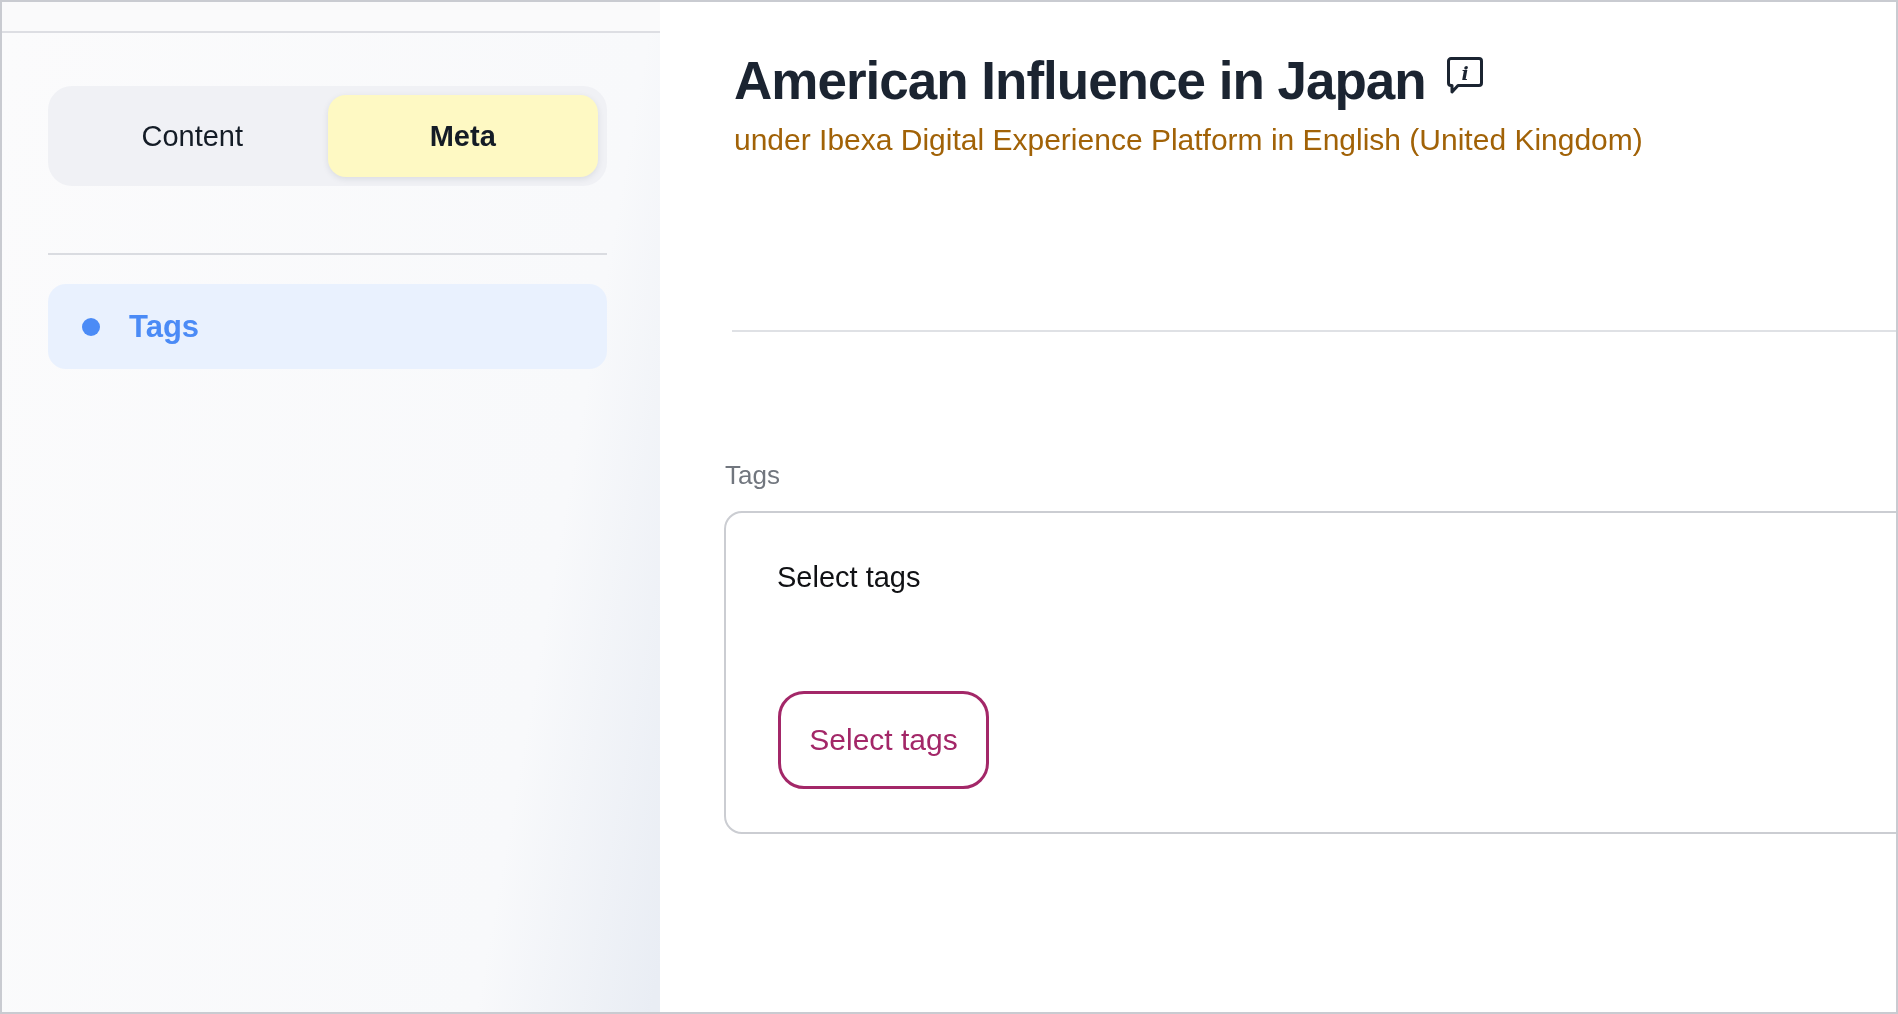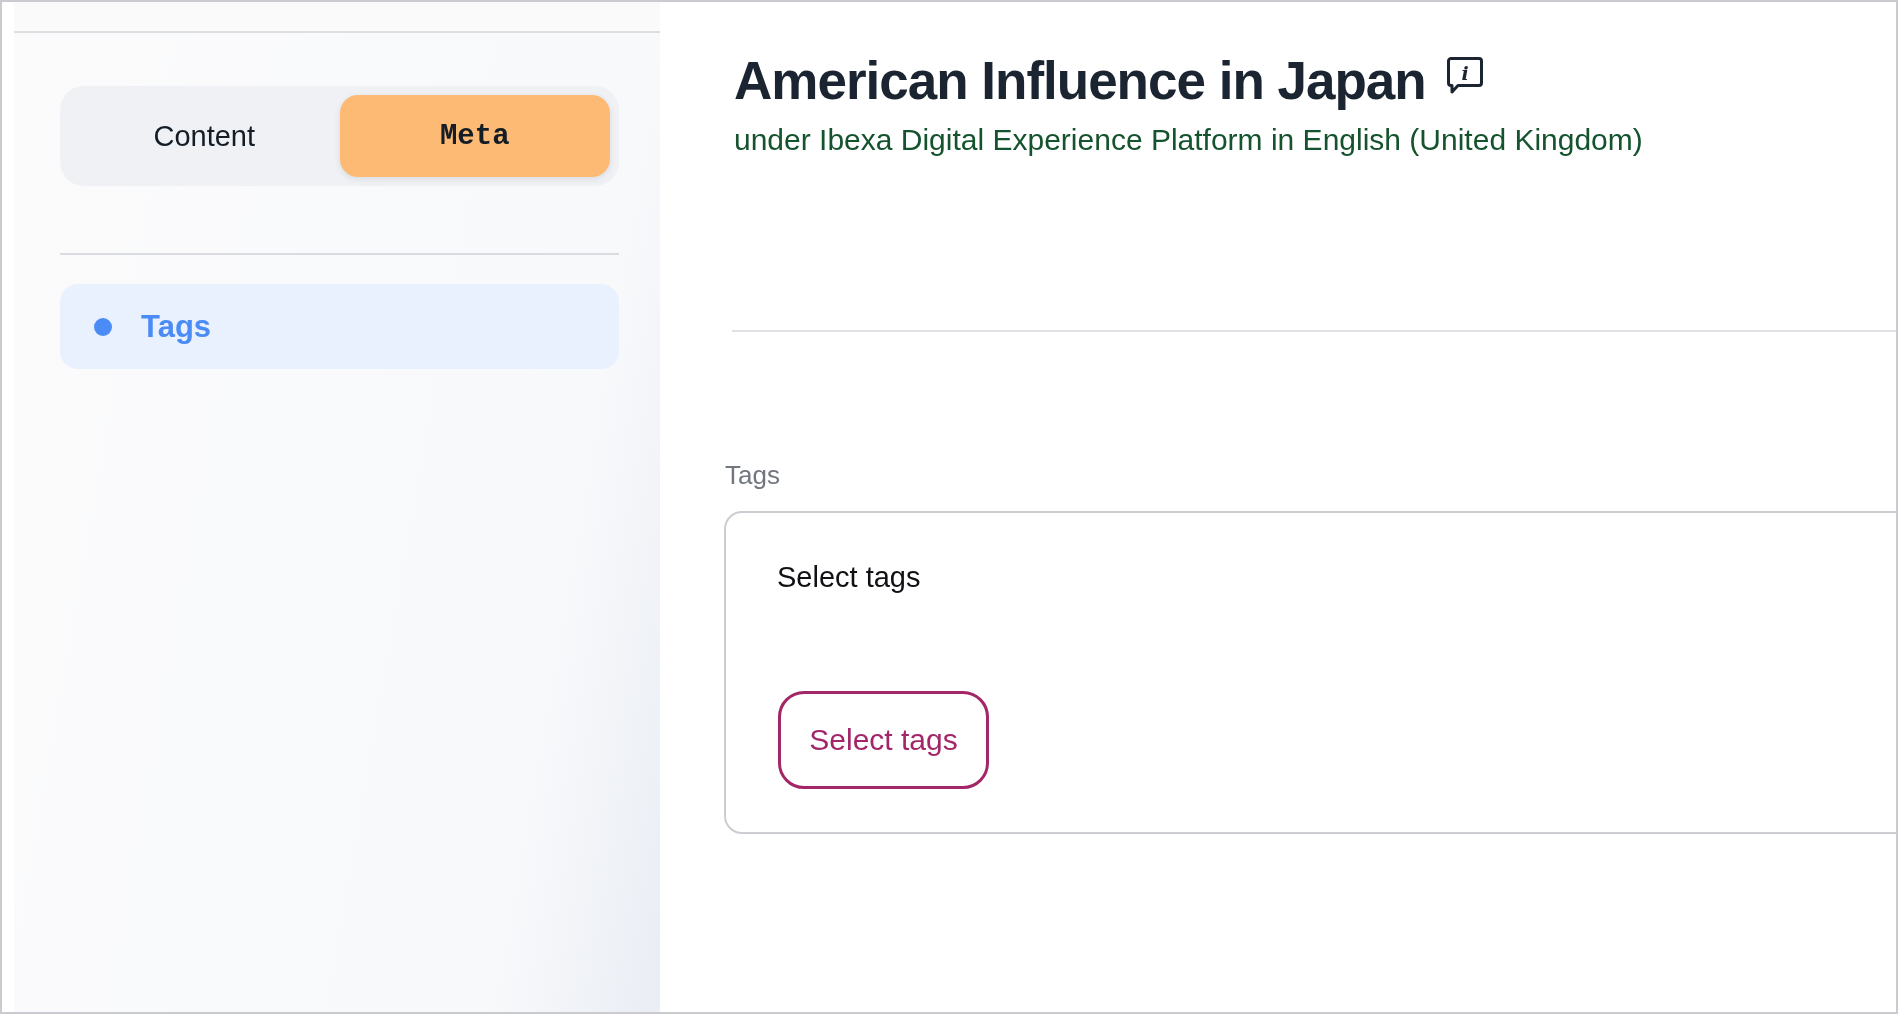--- a/index.html
+++ b/index.html
@@ -8,21 +8,21 @@
     font-family: "Liberation Sans", "DejaVu Sans", sans-serif;
     background: #ffffff;
     position: relative;
     overflow: hidden;
     border: 2px solid #c9cbd1;
   }
 
   
   .sidebar {
     position: absolute;
-    left: 12px; top: 0; bottom: 0;
+    left: 0; top: 0; bottom: 0;
     width: 658px;
     background: linear-gradient(100deg, #fbfbfc 0%, #f8f9fb 78%, #e9edf4 99%);
   }
   .sidebar-topstrip {
     position: absolute;
     left: 0; top: 0;
     width: 100%; height: 31px;
     background: #fafafb;
     border-bottom: 2px solid #dddee3;
   }
@@ -40,24 +40,23 @@
     flex: 1 1 0;
     display: flex;
     align-items: center;
     justify-content: center;
     font-size: 29px;
     color: #141c26;
     border-radius: 18px;
     cursor: pointer;
   }
   .tab.active {
-    background: #fdba74;
+    background: #fef9c3;
     font-weight: bold;
     box-shadow: 0 2px 6px rgba(25, 35, 55, 0.10);
-    font-family: Liberation Mono, monospace;
   }
   .sidebar-divider {
     position: absolute;
     left: 46px; top: 251px;
     width: 559px; height: 0;
     border-top: 2px solid #dadce1;
   }
   .nav-item {
     position: absolute;
     left: 46px; top: 282px;
@@ -105,21 +104,21 @@
   .info-icon {
     margin-left: 20px;
     margin-top: 0px;
     flex: 0 0 auto;
     cursor: pointer;
   }
   .subtitle {
     position: absolute;
     left: 74px; top: 121px;
     font-size: 30px;
-    color: #14532d;
+    color: #a16207;
     white-space: nowrap;
   }
   .content-divider {
     position: absolute;
     left: 72px; top: 328px; right: 0;
     height: 0;
     border-top: 2px solid #dfe1e5;
   }
   .field-label {
     position: absolute;

